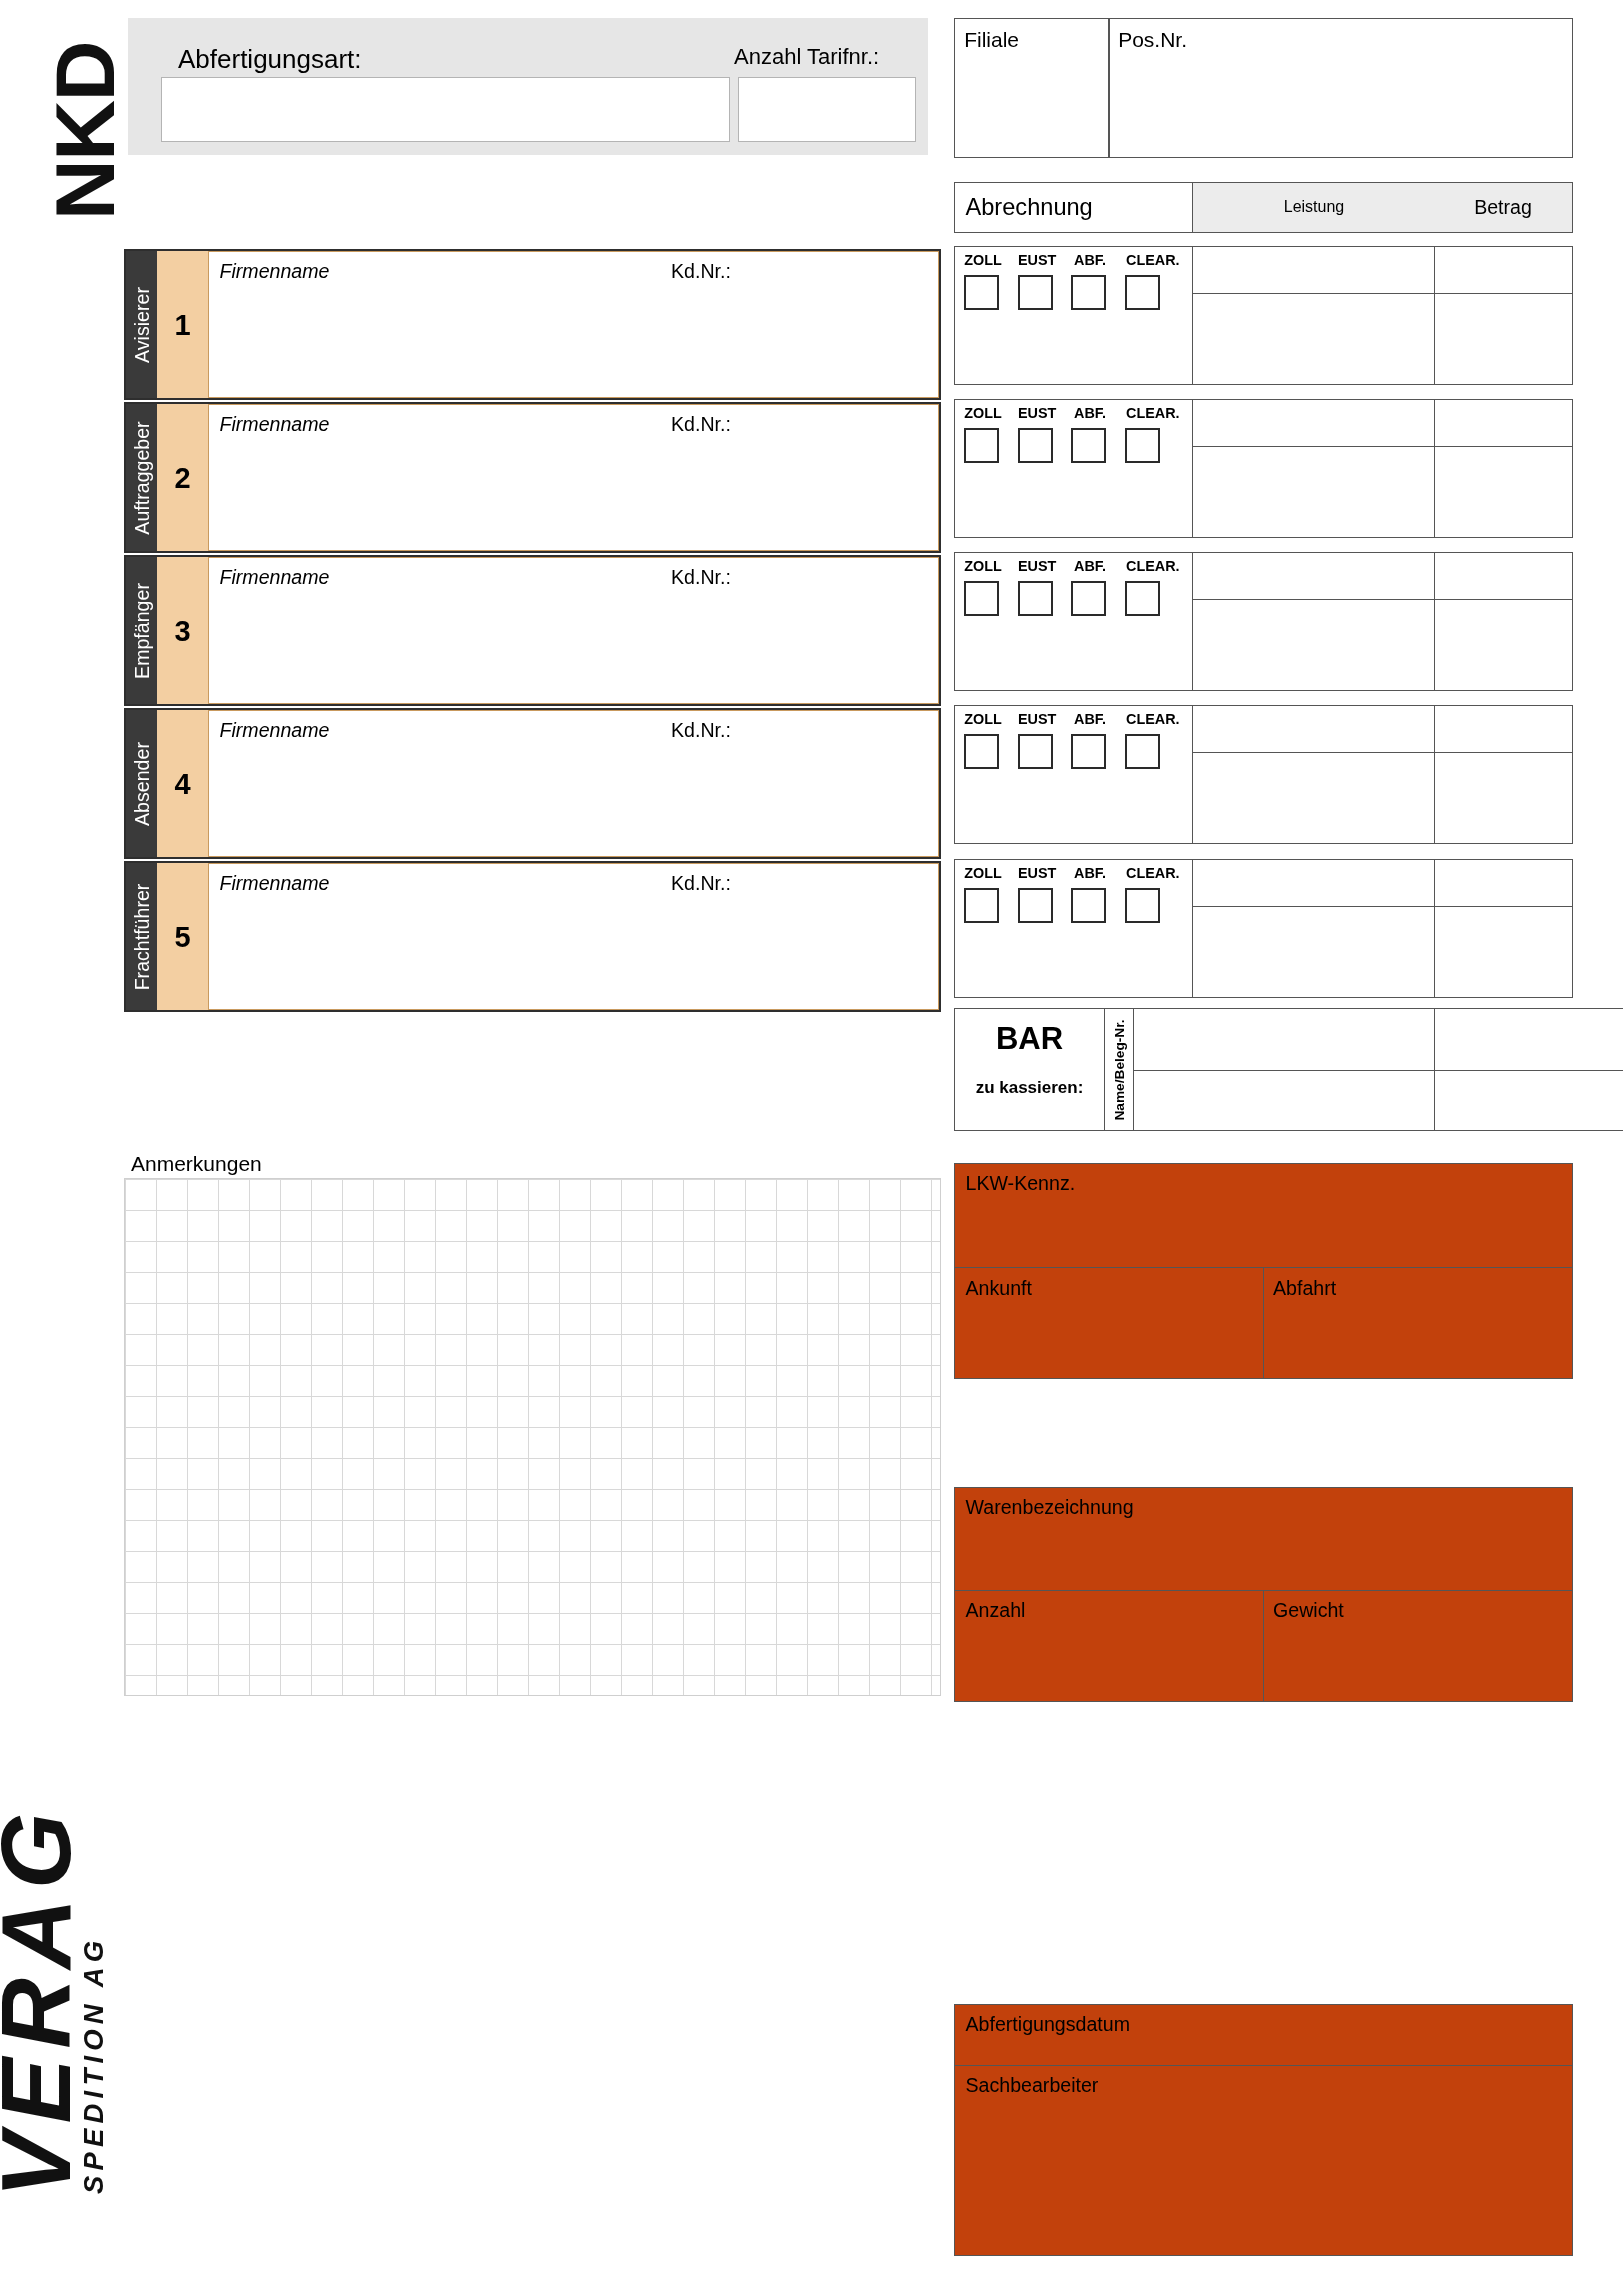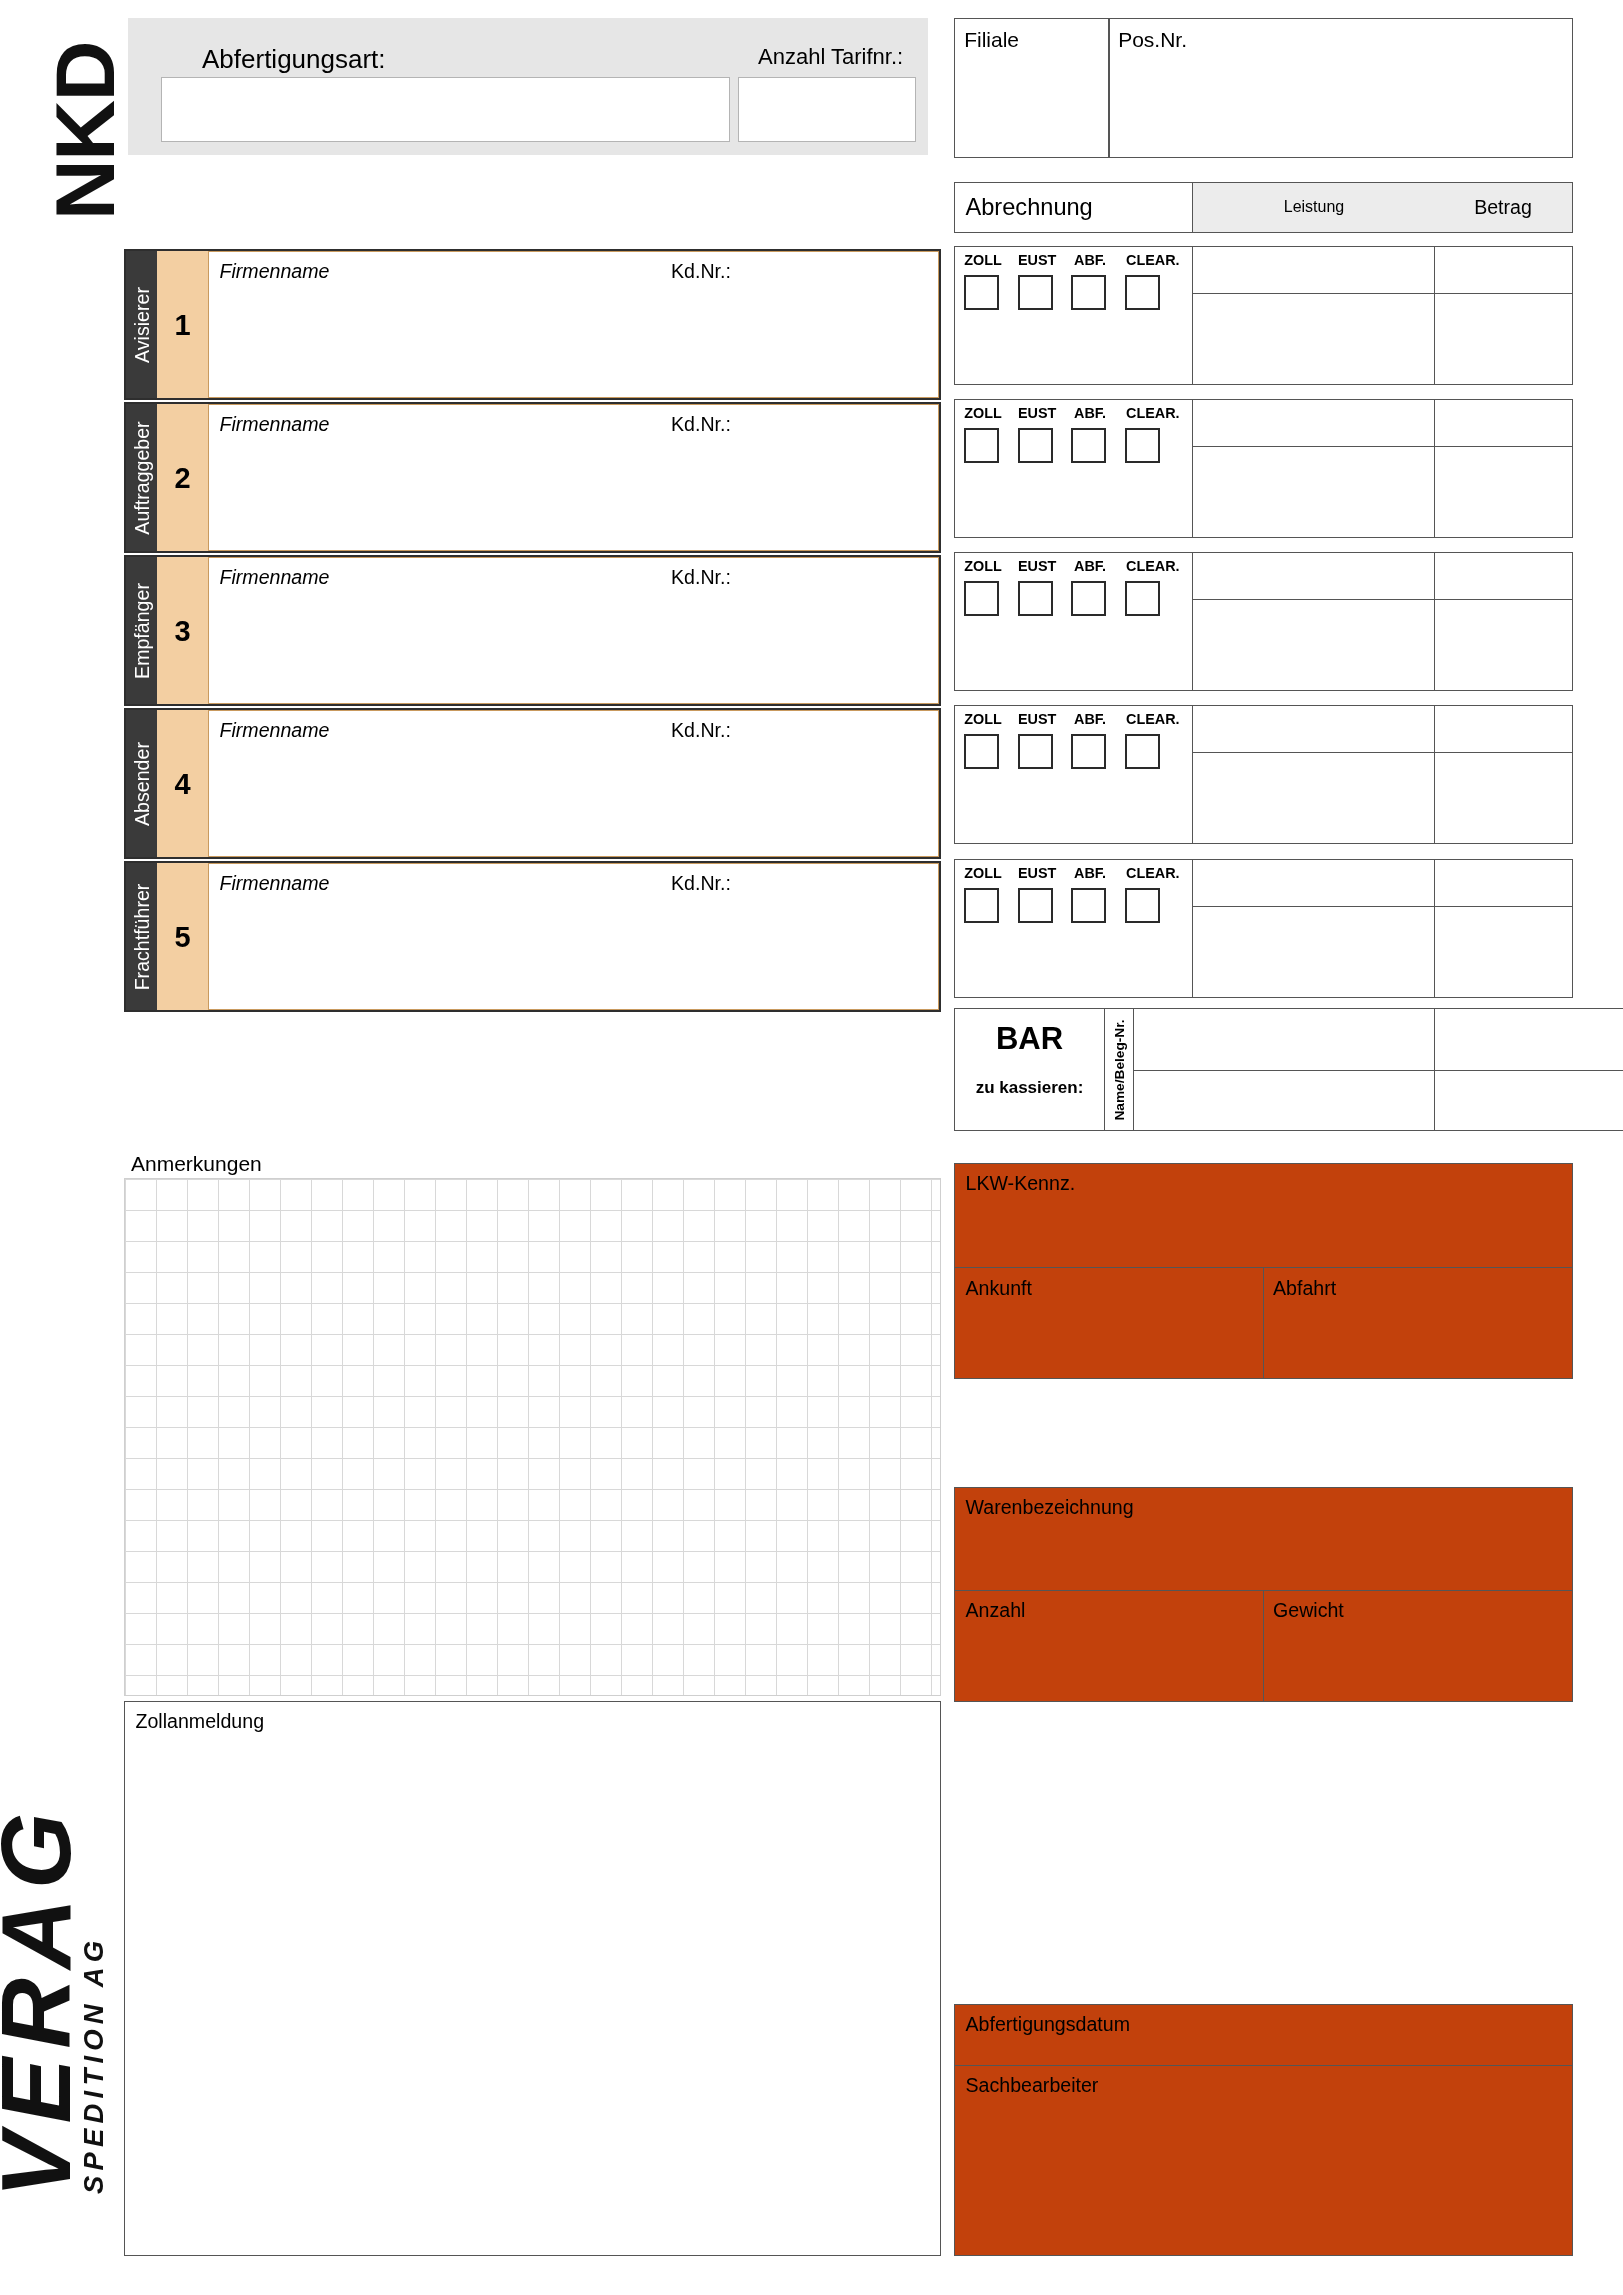--- a/index.html
+++ b/index.html
@@ -67,21 +67,20 @@
   }
 
   
   .hdr-gray {
     left: 128px; top: 18.3px;
     width: 800px; height: 137px;
     background: #e6e6e6;
   }
   .hdr-label {
     font-size: 26px;
-    margin-left: 24px;
   }
   .hdr-abf-label { left: 178px; top: 44px; }
   .hdr-anz-label { left: 734px; top: 44px; font-size: 22px; }
   .hdr-field-1 {
     left: 161px; top: 77px; width: 569px; height: 65px;
     background: #fff; border: 1.3px solid #b4b4b4;
   }
   .hdr-field-2 {
     left: 738px; top: 77px; width: 178px; height: 65px;
     background: #fff; border: 1.3px solid #b4b4b4;
@@ -453,18 +452,15 @@
     <div class="abs r-label" style="left:318px;top:111px;">Gewicht</div>
   </div>
 
   <div class="abs r-box" style="left:954px;top:2004px;width:619px;height:68px;">
     <div class="r-label">Abfertigungsdatum</div>
   </div>
   <div class="abs r-box" style="left:954px;top:2065px;width:619px;height:191px;">
     <div class="r-label">Sachbearbeiter</div>
   </div>
 
-  <div class="abs zoll-box">
-    <div class="r-label">Zollanmeldung</div>
-  </div>
 
 </div>
 
 
 </body></html>

